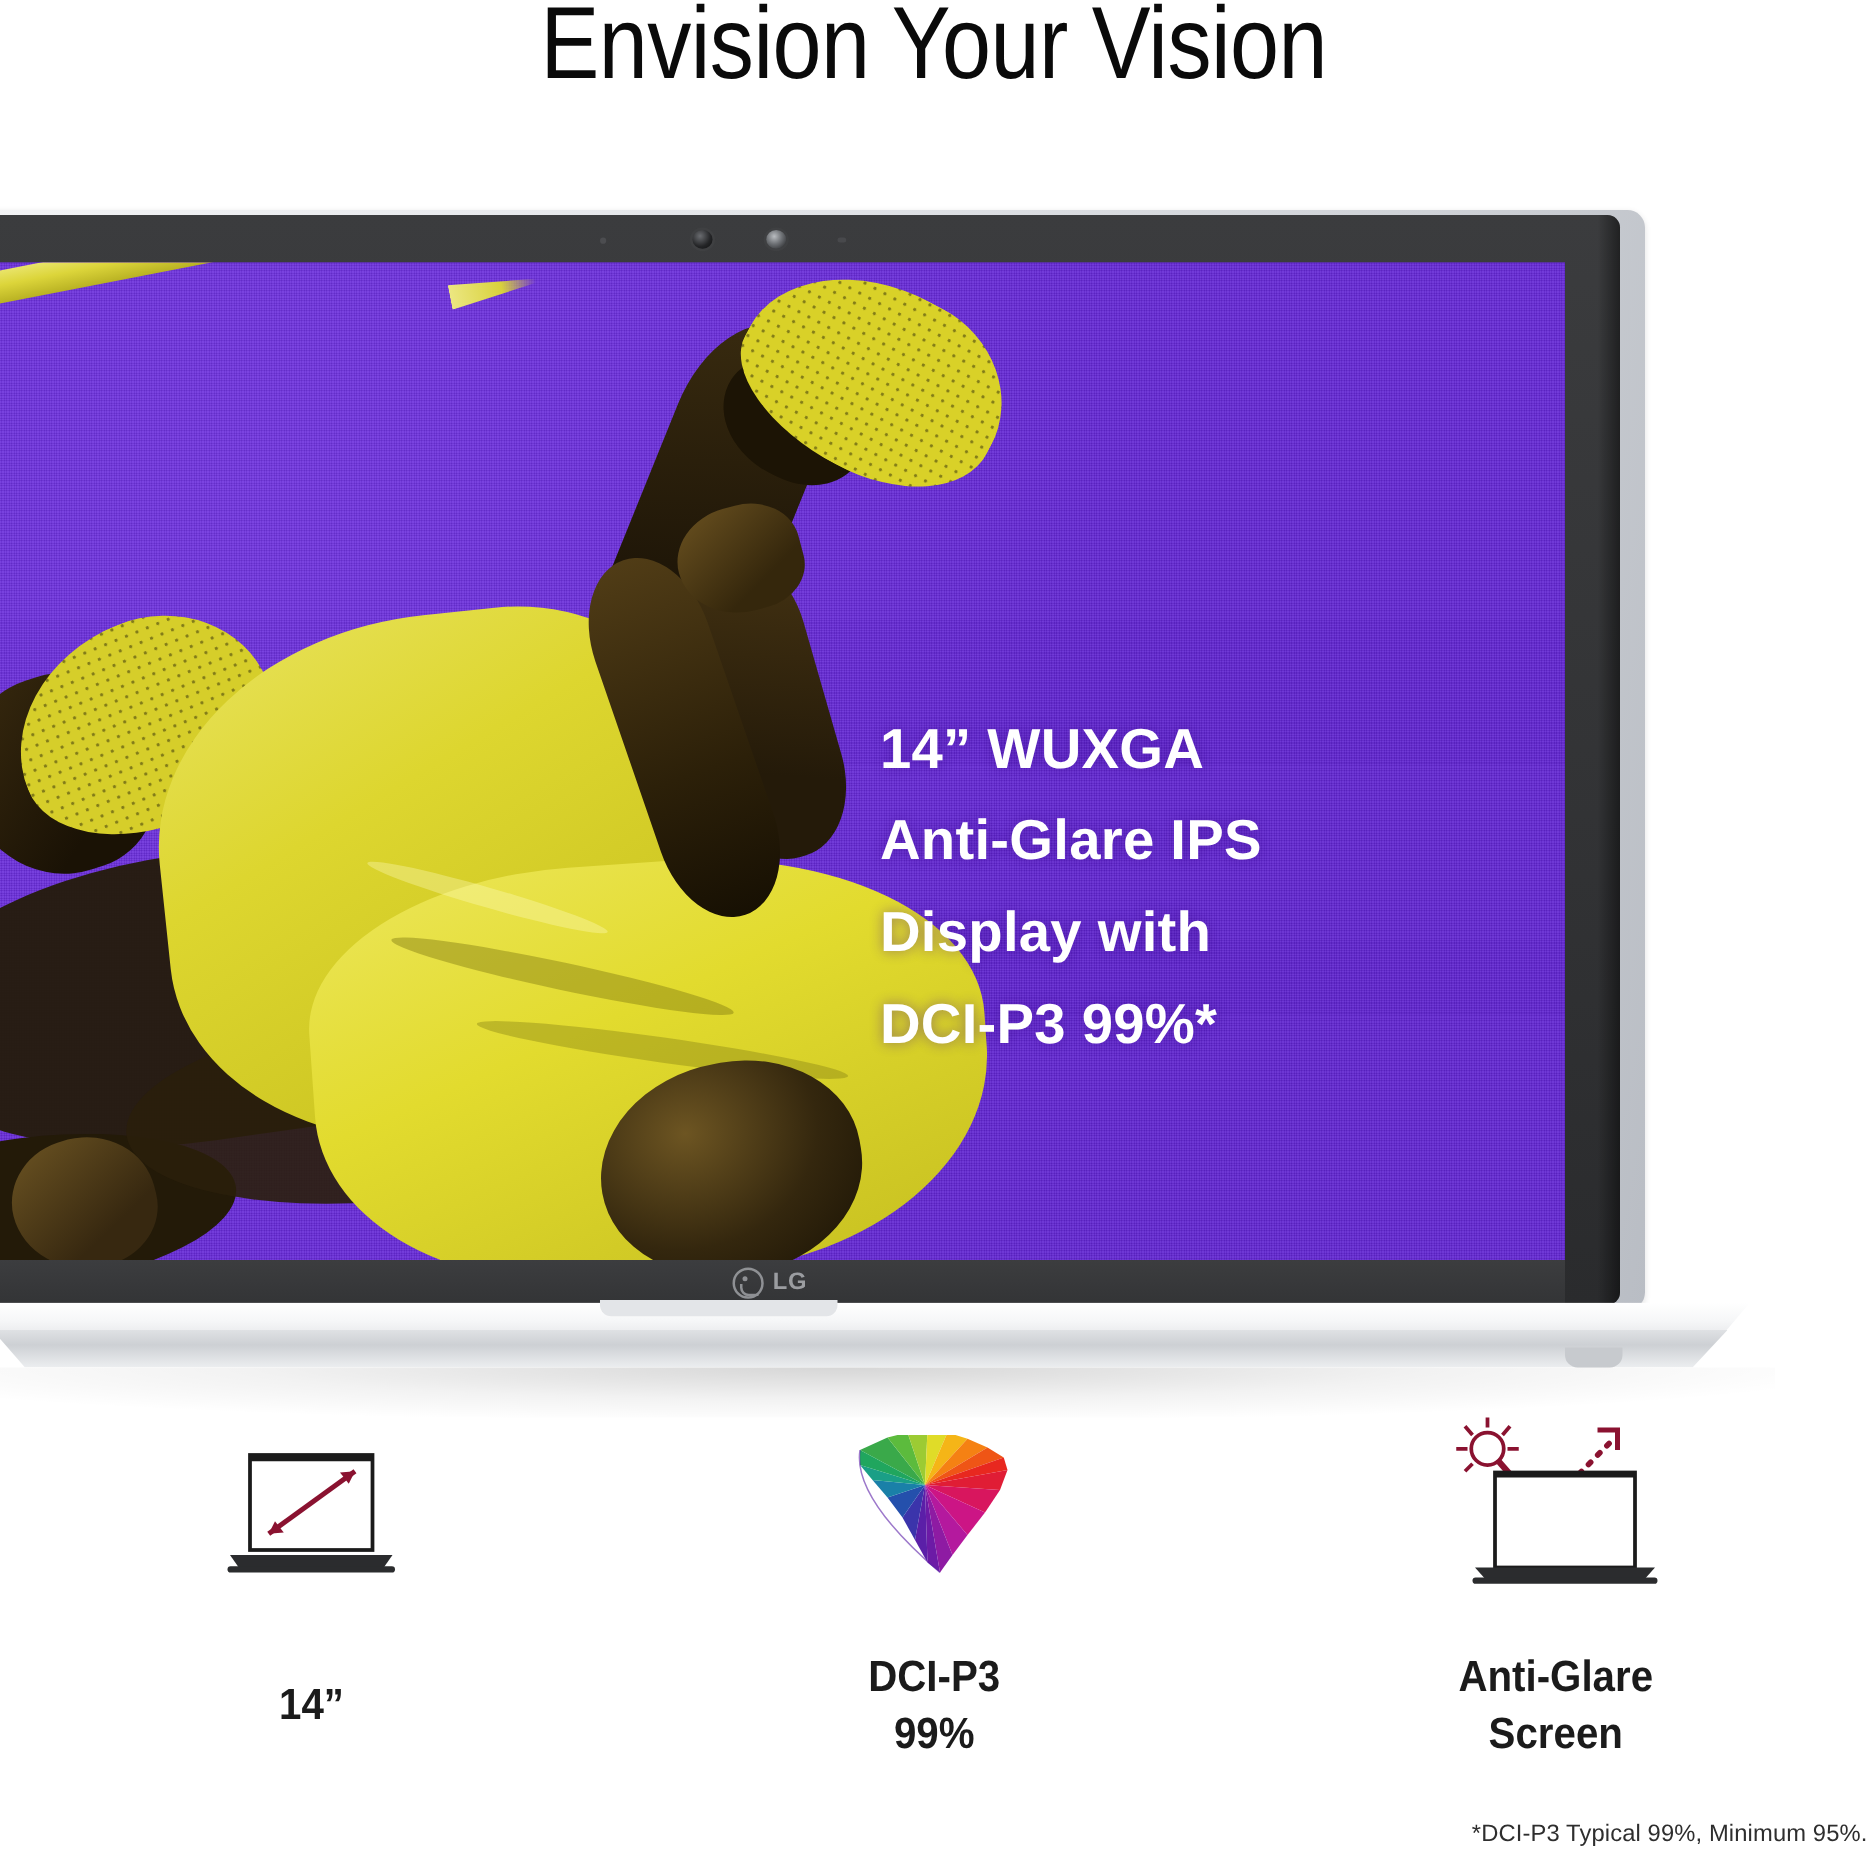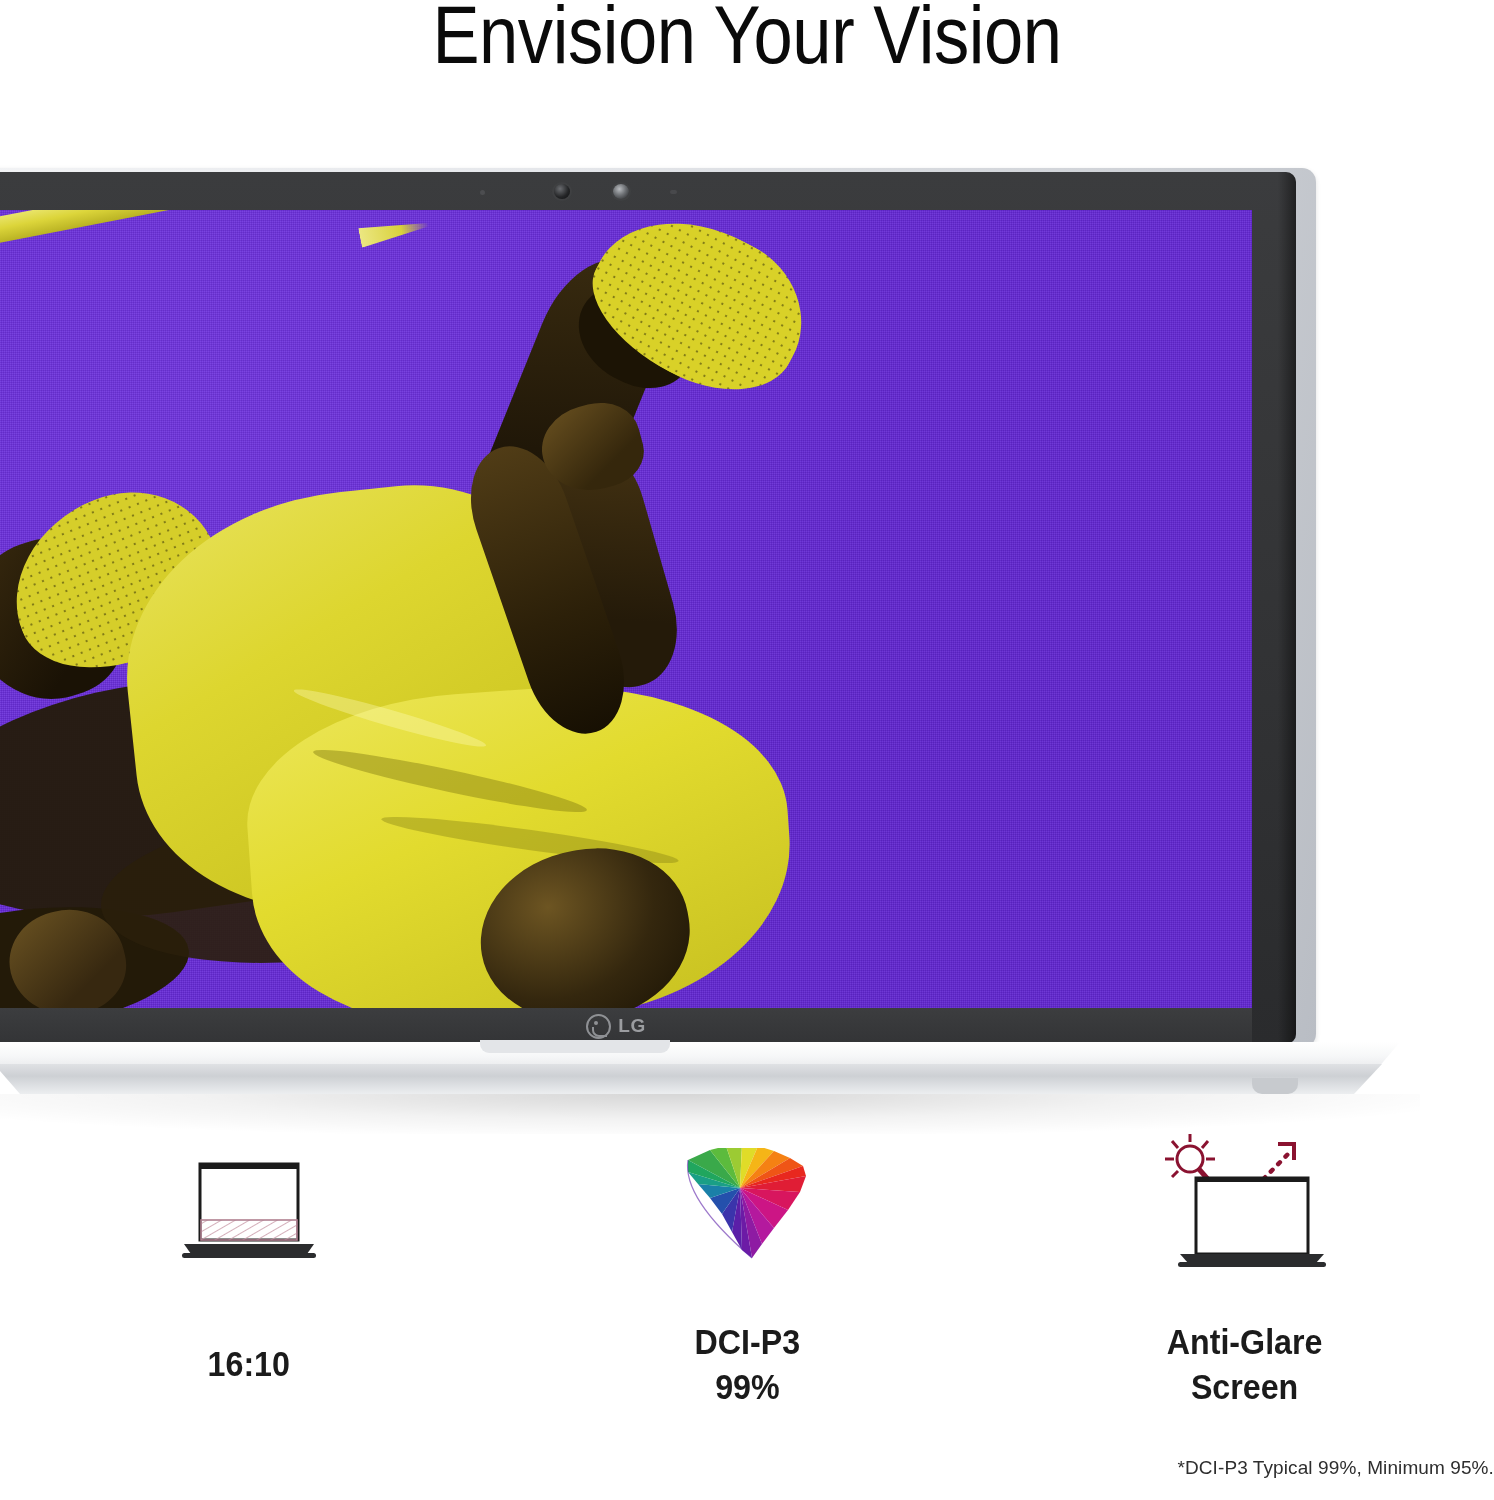--- a/index.html
+++ b/index.html
@@ -498,20 +498,26 @@
         <div class="fig" id="shorts"></div>
         <div class="fig" id="shorts-fold3"></div>
         <div class="fig" id="shorts-fold1"></div>
         <div class="fig" id="shorts-fold2"></div>
 
         <div class="fig" id="arm"></div>
         <div class="fig" id="hand-top"></div>
         <div class="fig" id="hand-left"></div>
         <div class="fig" id="head"></div>
 
+        <div id="overlay-text">
+          <span class="ln">14” WUXGA</span>
+          <span class="ln">Anti-Glare IPS</span>
+          <span class="ln">Display with</span>
+          <span class="ln">DCI-P3 99%*</span>
+        </div>
       </div>
 
       <div id="bottom-bezel">
         <div id="lg-logo">
           <span id="lg-mark"></span>
           <span id="lg-text">LG</span>
         </div>
       </div>
     </div>
   </div>
@@ -520,41 +526,37 @@
     <div id="base-top"></div>
     <div id="base-notch"></div>
     <div id="base-front"></div>
 
     <div id="base-foot"></div>
   </div>
   <div id="base-shadow"></div>
 
   <div id="features">
 
-
-    <div class="feature" id="feature-aspect">
+    <div class="feature" id="feature-size">
       <div class="icon-box">
         <svg width="150" height="112" viewBox="0 0 150 112">
-          <defs>
-            <pattern id="hatch" width="7" height="7" patternUnits="userSpaceOnUse" patternTransform="rotate(60)">
-              <line x1="0" y1="0" x2="0" y2="7" stroke="#c99aa8" stroke-width="1.6"></line>
-            </pattern>
-          </defs>
           <rect x="26" y="6" width="98" height="76" fill="#ffffff" stroke="#1b1b1b" stroke-width="3"></rect>
           <rect x="26" y="6" width="98" height="5" fill="#1b1b1b"></rect>
-          <rect x="27" y="62" width="96" height="20" fill="url(#hatch)"></rect>
-          <rect x="27" y="62" width="96" height="20" fill="none" stroke="#b07f90" stroke-width="1.6"></rect>
           <path d="M10 86 L140 86 L133 96 L17 96 Z" fill="#2b2c2e"></path>
           <rect x="8" y="95" width="134" height="5" rx="2.5" fill="#2b2c2e"></rect>
+          <line x1="41" y1="69" x2="110" y2="19" stroke="#8a1230" stroke-width="4"></line>
+          <polygon points="110,19 98,20 105,29" fill="#8a1230"></polygon>
+          <polygon points="41,69 53,68 46,59" fill="#8a1230"></polygon>
         </svg>
       </div>
       <div class="feature-label">
-        <div>16:10</div>
+        <div>14”</div>
       </div>
     </div>
+
 
     <div class="feature" id="feature-dcip3">
       <div class="icon-box">
         <svg width="150" height="122" viewBox="0 0 150 122">
           <g transform="translate(68,40)">
             <g>
               <path d="M0 0 L-52 -28 L-30 -38 Z" fill="#3aa94a"></path>
               <path d="M0 0 L-30 -38 L-14 -42 Z" fill="#5cbb3d"></path>
               <path d="M0 0 L-14 -42 L2 -44 Z" fill="#9ccb33"></path>
               <path d="M0 0 L2 -44 L18 -42 Z" fill="#e0dc28"></path>

